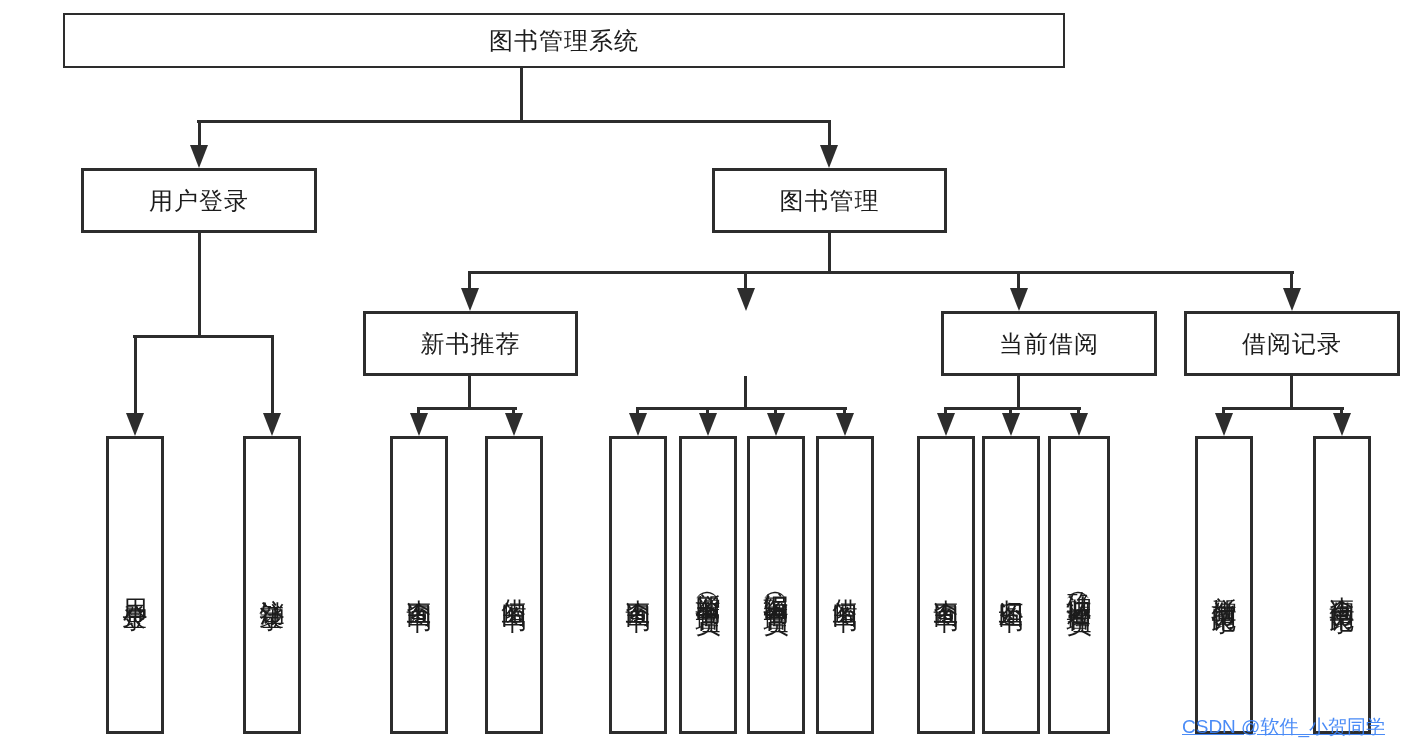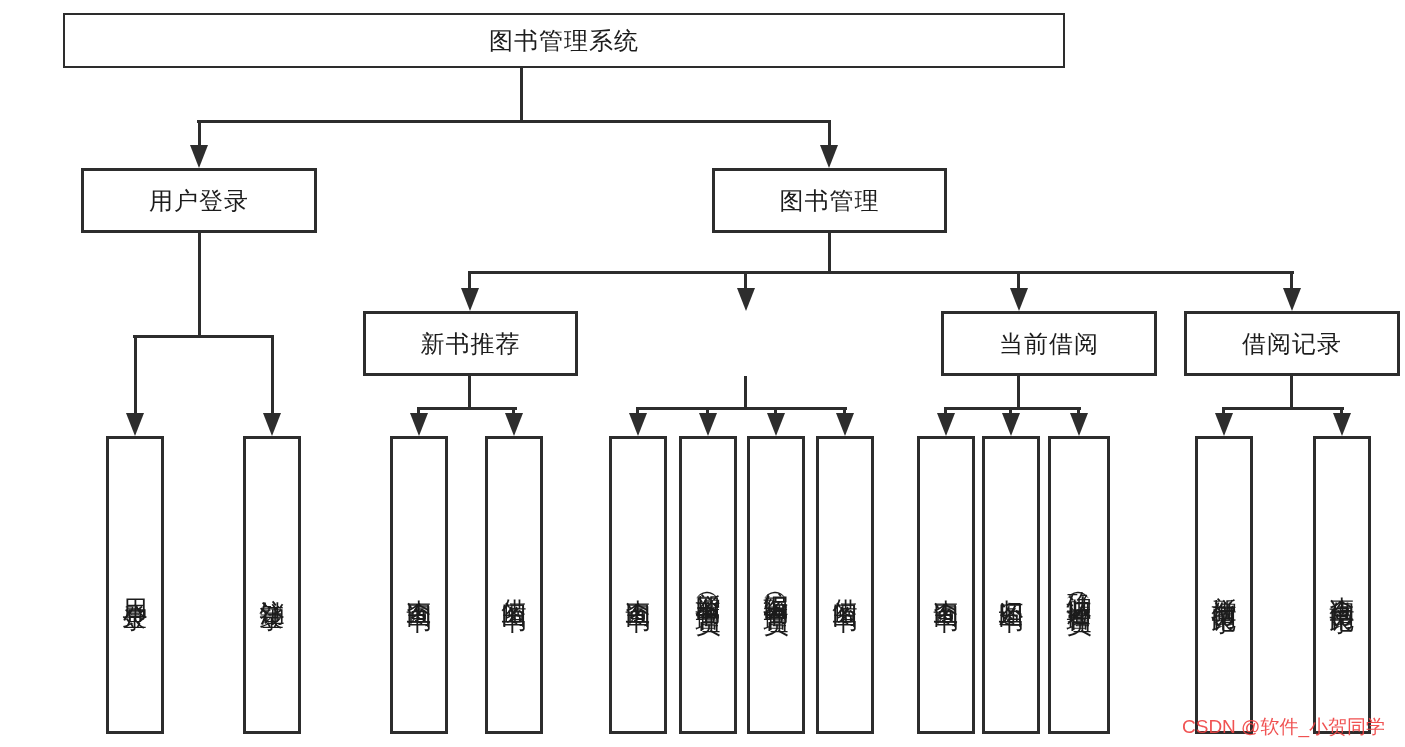--- a/index.html
+++ b/index.html
@@ -21,21 +21,21 @@
   .hline,.vline{position:absolute;background:#2d2d2d;}
   .hline{height:3px;}
   .vline{width:3px;}
   .arrow{
     position:absolute;width:0;height:0;
     border-left:9px solid transparent;border-right:9px solid transparent;
     border-top:23px solid #2d2d2d;
   }
   .watermark{
     position:absolute;left:1182px;top:714px;z-index:5;
-    font-size:19px;color:#ef4444;opacity:.92;letter-spacing:0;white-space:nowrap;
+    font-size:19px;color:#3b82f6;opacity:.92;letter-spacing:0;white-space:nowrap;text-decoration:underline;
   }
 </style>
 </head>
 <body>
 
 <div class="canvas">
 
   <div class="vline" style="left:520px;top:68px;height:55px;"></div>
   <div class="hline" style="left:197px;top:120px;width:634px;"></div>
   <div class="vline" style="left:198px;top:120px;height:28px;"></div>

